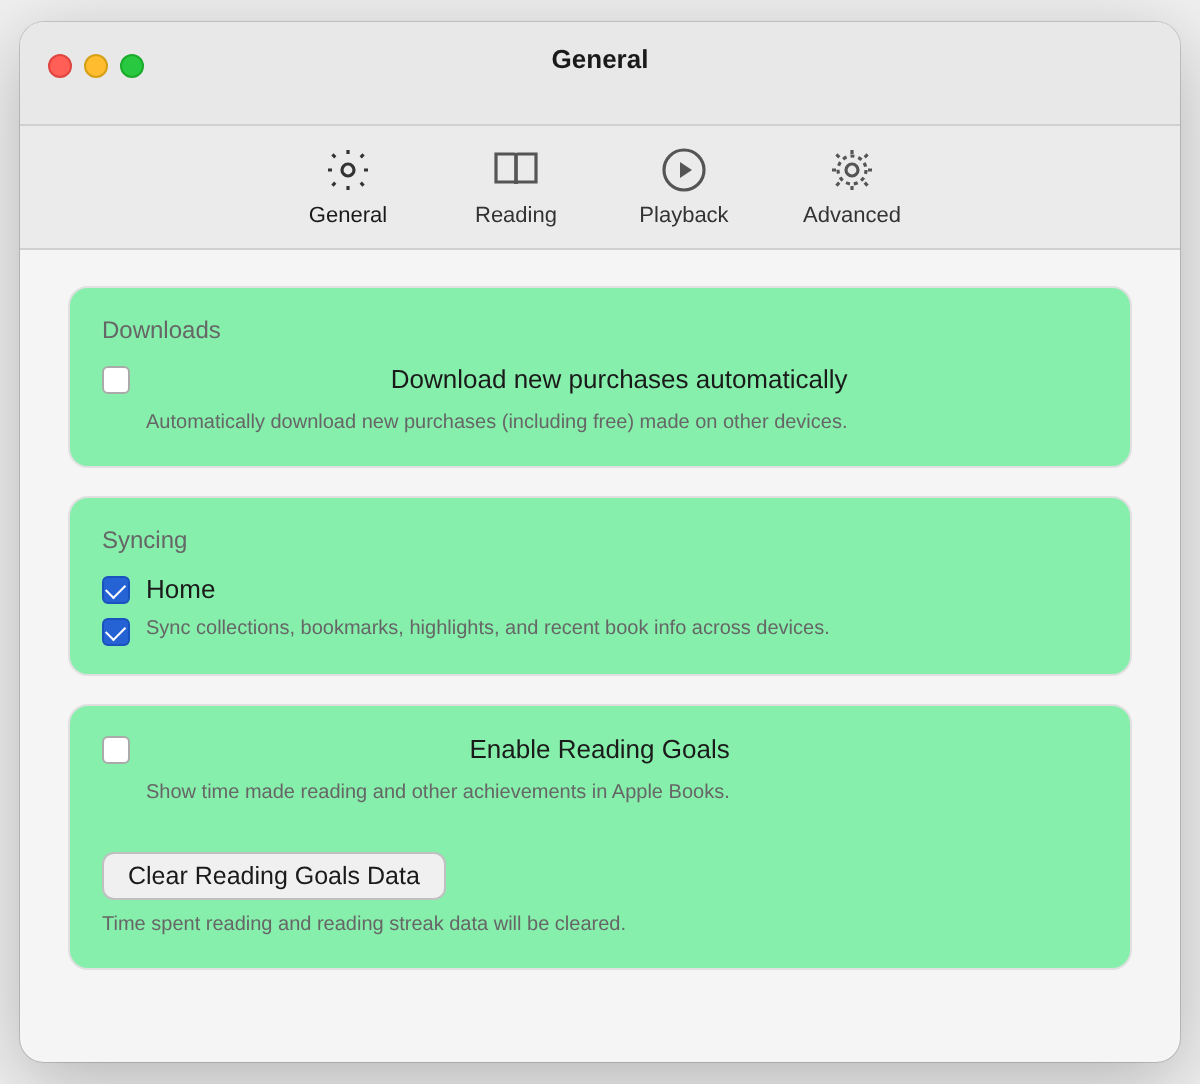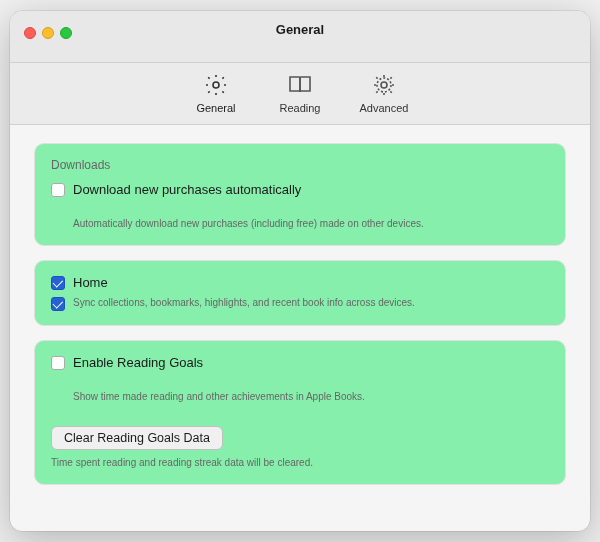--- a/index.html
+++ b/index.html
@@ -169,21 +169,22 @@
       width: 8px;
       height: 5px;
       border-left: 1.5px solid white;
       border-bottom: 1.5px solid white;
       transform: rotate(-45deg) translateY(-1px);
     }
 
     .option-text-group {
       display: flex;
       flex-direction: column;
-      gap: 20px;
+      gap: 8px;
+      align-items: flex-end;
     }
 
     .option-title {
       font-size: 13px;
       color: #1a1a1a;
       font-weight: 400;
     }
 
     .option-desc {
       font-size: 10px;
@@ -235,20 +236,29 @@
     <div class="toolbar-item">
       <div class="icon-area">
         <svg viewBox="0 0 24 24" fill="none" stroke="#555" stroke-width="1.6">
           <path d="M2 4h9a1 1 0 0 1 1 1v14a1 1 0 0 0-1-1H2V4z"></path>
           <path d="M22 4h-9a1 1 0 0 0-1 1v14a1 1 0 0 1 1-1h9V4z"></path>
         </svg>
       </div>
       <span class="tab-label">Reading</span>
     </div>
 
+    <div class="toolbar-item">
+      <div class="icon-area">
+        <svg viewBox="0 0 24 24" fill="none" stroke="#555" stroke-width="1.6">
+          <circle cx="12" cy="12" r="10"></circle>
+          <polygon points="10,8 16,12 10,16" fill="#555" stroke="none"></polygon>
+        </svg>
+      </div>
+      <span class="tab-label">Playback</span>
+    </div>
 
     <div class="toolbar-item">
       <div class="icon-area">
         <svg viewBox="0 0 24 24" fill="none" stroke="#555" stroke-width="1.6">
           <circle cx="12" cy="12" r="3"></circle>
           <path d="M12 2v2M12 20v2M4.22 4.22l1.42 1.42M18.36 18.36l1.42 1.42M2 12h2M20 12h2M4.22 19.78l1.42-1.42M18.36 5.64l1.42-1.42"></path>
           <circle cx="12" cy="12" r="7" stroke-dasharray="2 2"></circle>
         </svg>
       </div>
       <span class="tab-label">Advanced</span>
@@ -262,20 +272,21 @@
       <div class="option-row no-margin">
         <div class="checkbox"></div>
         <div class="option-text-group">
           <span class="option-title">Download new purchases automatically</span>
           <span class="option-desc">Automatically download new purchases (including free) made on other devices.</span>
         </div>
       </div>
     </div>
 
     <div class="section">
+      <div class="section-label">Syncing</div>
       <div class="option-row">
         <div class="checkbox checked"></div>
         <div class="option-text-group">
           <span class="option-title">Home</span>
         </div>
       </div>
       <div class="option-row no-margin">
         <div class="checkbox checked"></div>
         <div class="option-text-group">
           <span class="option-desc">Sync collections, bookmarks, highlights, and recent book info across devices.</span>

